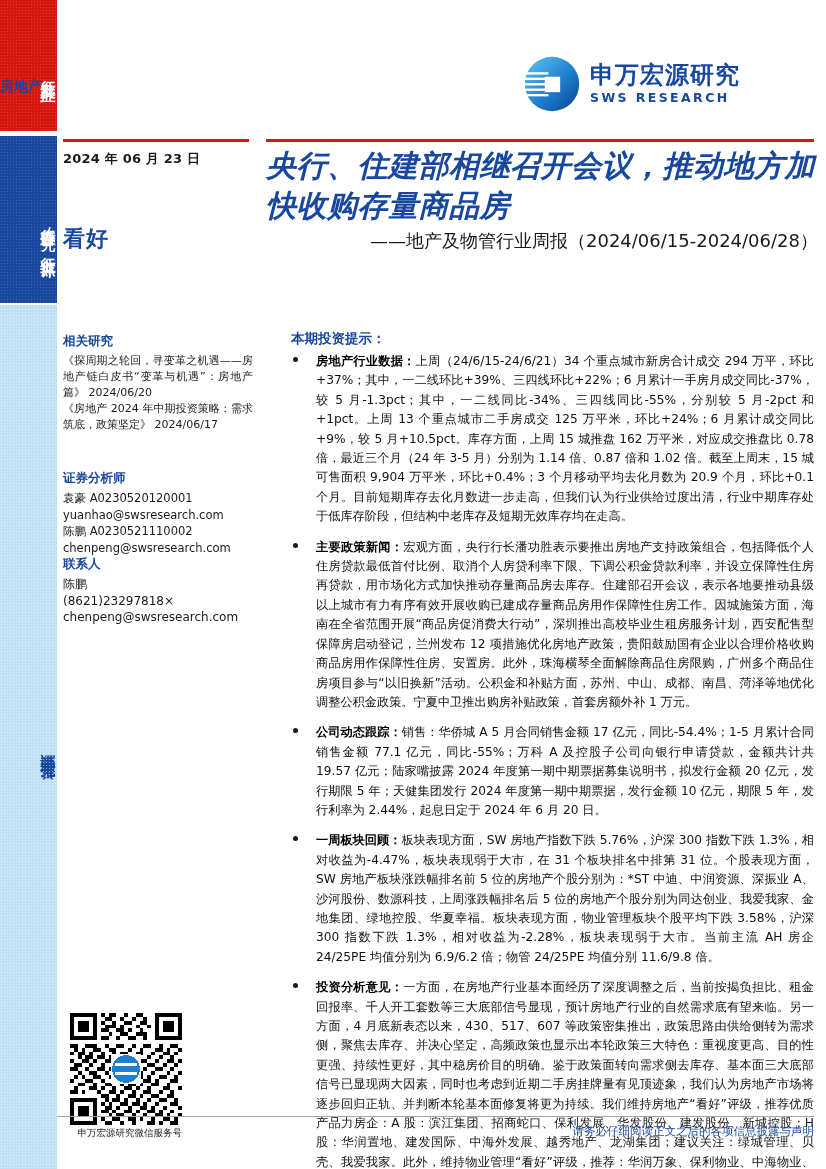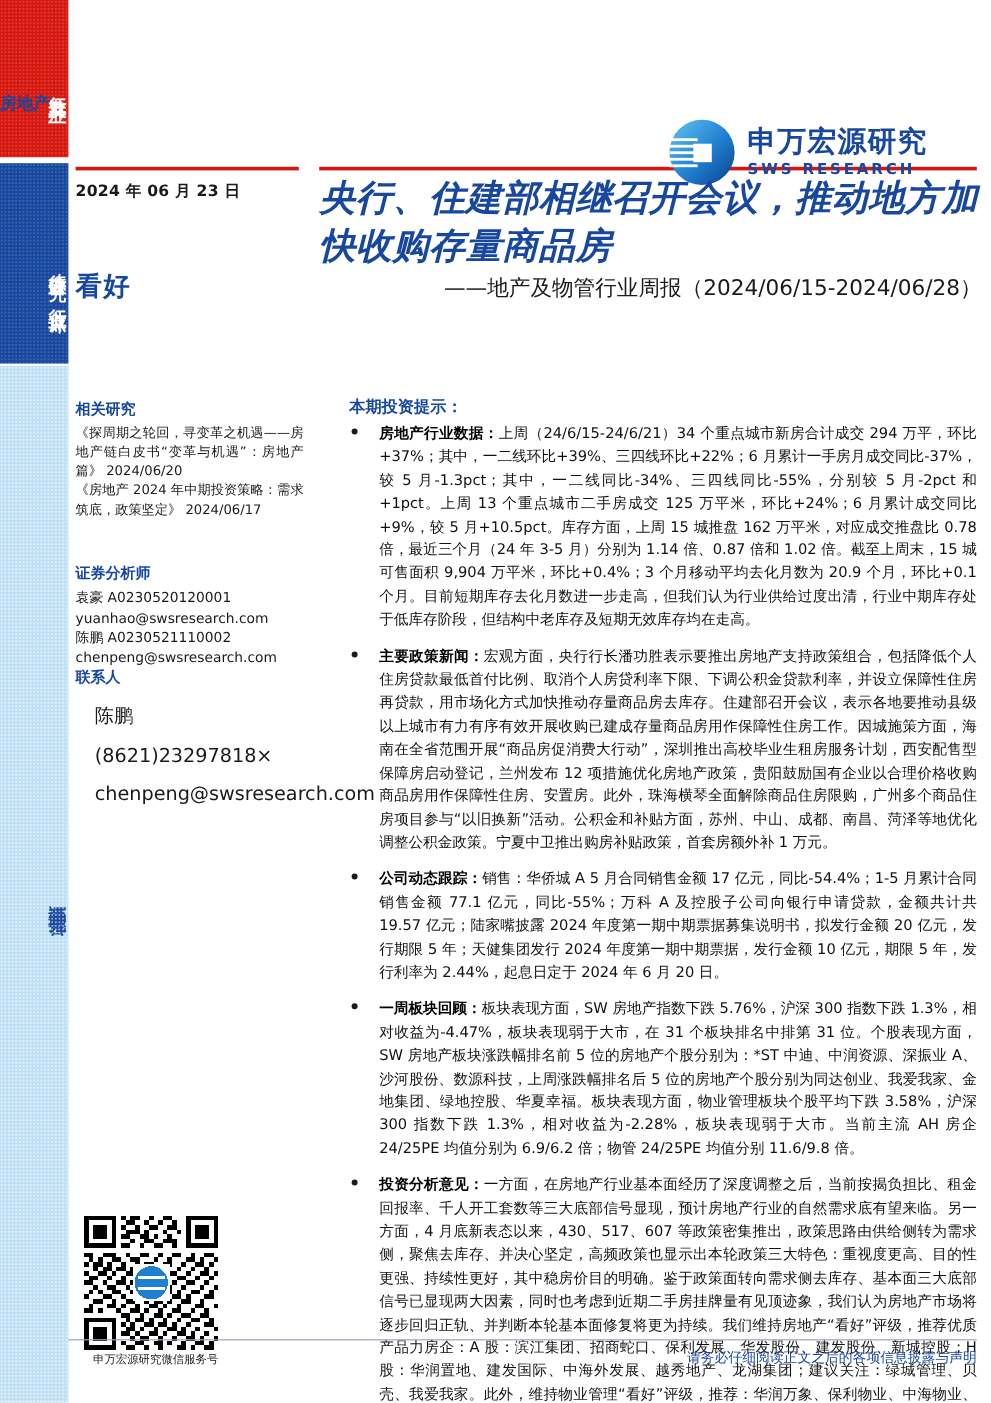--- a/index.html
+++ b/index.html
@@ -59,24 +59,24 @@
   }
   .side-block{position:absolute;left:63px;width:190px;}
   .rel-research{top:333px;}
   .rel-research p{
     margin:0;font-size:11px;line-height:16px;color:#1a1a1a;
     text-align:justify;
   }
   .analysts{top:470px;}
   .analysts p{margin:0;font-size:11.5px;line-height:16.5px;color:#1a1a1a;}
   .contacts{top:556px;}
-  .contacts p{margin:16px;font-size:16px;line-height:16.5px;color:#1a1a1a;}
-
-  
-  .logo{position:absolute;left:556px;top:55px;display:flex;align-items:center;gap:9px;margin-top:43px;}
+  .contacts p{margin:0;font-size:12px;line-height:16.5px;color:#1a1a1a;}
+
+  
+  .logo{position:absolute;left:523px;top:55px;display:flex;align-items:center;gap:9px;}
   .logo-mark{width:58px;height:58px;flex:0 0 58px;}
   .logo-text{display:flex;flex-direction:column;justify-content:center;}
   .logo-cn{font-size:24px;font-weight:bold;color:#17479e;letter-spacing:1px;line-height:1.05;}
   .logo-en{font-size:12.5px;font-weight:bold;color:#17479e;letter-spacing:2.4px;line-height:1.2;margin-top:2px;}
 
   
   .headline{
     position:absolute;left:266px;top:146px;width:552px;
     font-size:30px;font-weight:bold;color:#17479e;
     line-height:40px;letter-spacing:.5px;font-style:italic;

